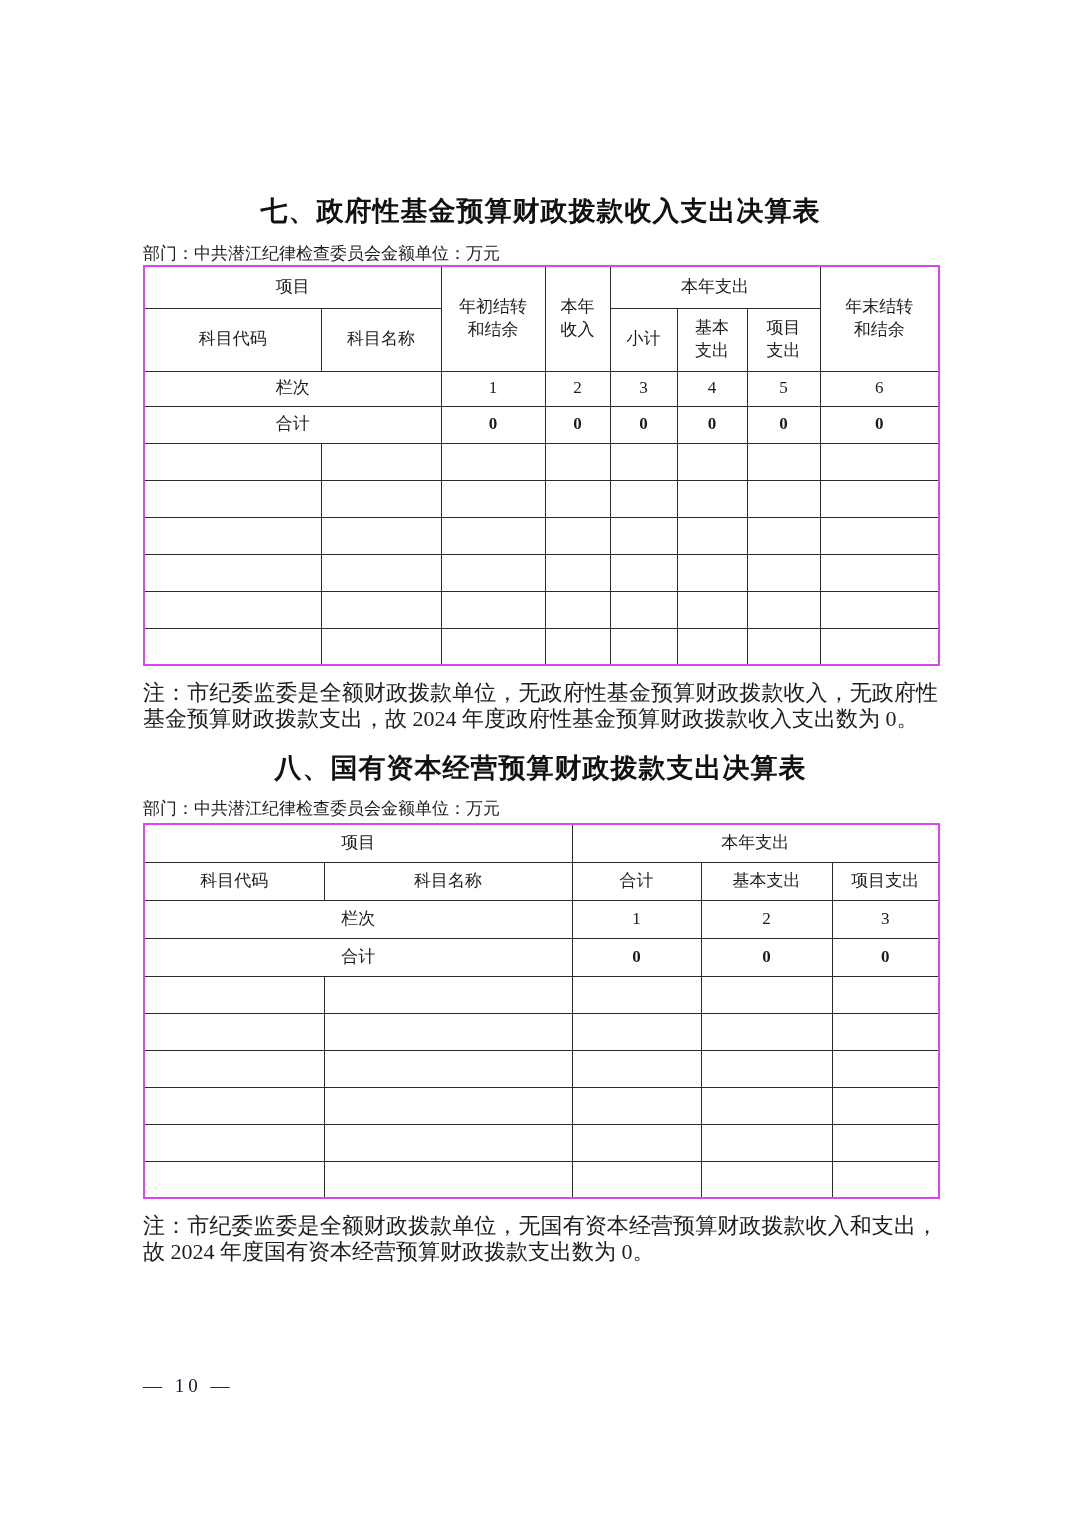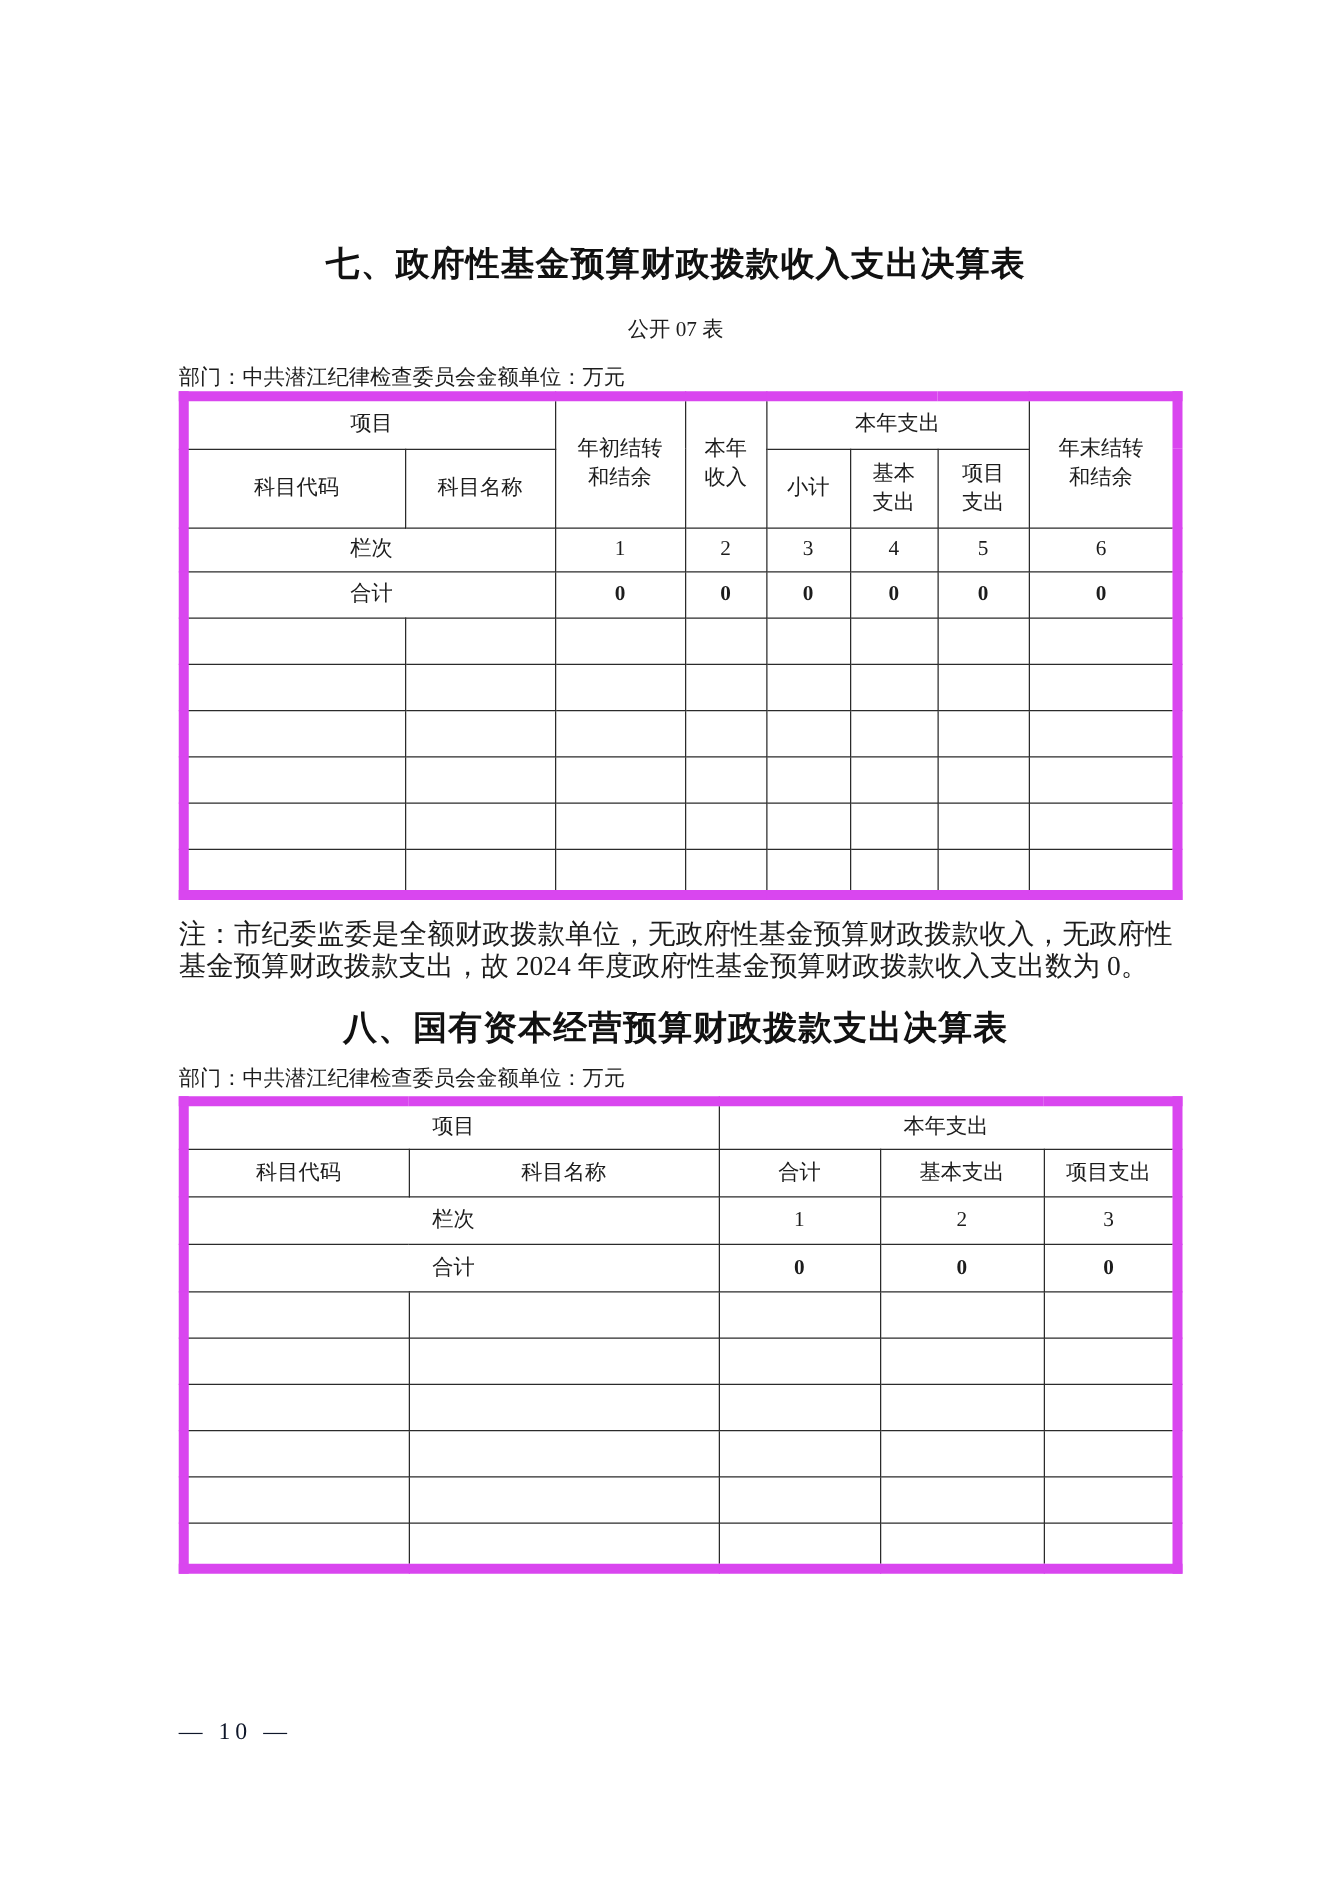--- a/index.html
+++ b/index.html
@@ -41,21 +41,21 @@
     display: flex;
     justify-content: flex-start;
     align-items: flex-end;
     font-size: 17px;
     line-height: 22px;
   }
   table.budget {
     border-collapse: collapse;
     table-layout: fixed;
     width: 795px;
-    border: 8px solid #d946ef;
+    border: 2px solid #d946ef;
   }
   table.budget td {
     border: 1.5px solid #2b2b2b;
     text-align: center;
     vertical-align: middle;
     font-size: 17px;
     line-height: 1.35;
     padding: 2px 3px;
     overflow: hidden;
   }
@@ -86,21 +86,20 @@
     color: #0f172a;
   }
 </style>
 </head>
 <body>
 
 <div class="page">
   <div class="content">
 
     <div class="section-title t1">七、政府性基金预算财政拨款收入支出决算表</div>
-    <div class="table-code">公开 07 表</div>
     <div class="meta-row">
       <span>部门：中共潜江纪律检查委员会</span>
       <span>金额单位：万元</span>
     </div>
 
     <table class="budget">
       <colgroup>
         <col style="width:177px">
           <col style="width:120px">
           <col style="width:104px">
@@ -288,17 +287,18 @@
           <tr class="empty-row">
             <td></td>
             <td></td>
             <td></td>
             <td></td>
             <td></td>
           </tr>
         </tbody>
     </table>
 
+    <p class="note">注：市纪委监委是全额财政拨款单位，无国有资本经营预算财政拨款收入和支出，故 2024 年度国有资本经营预算财政拨款支出数为 0。</p>
 
   </div>
 
   <div class="page-number">— 10 —</div>
 </div>
 
 </body></html>

